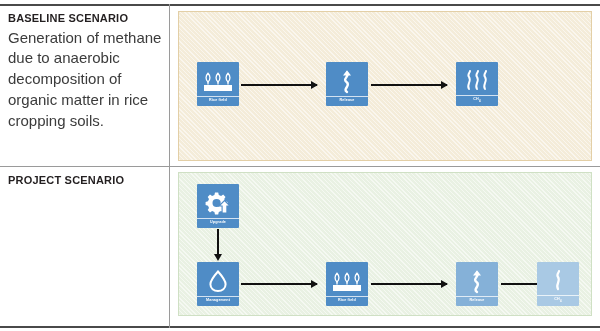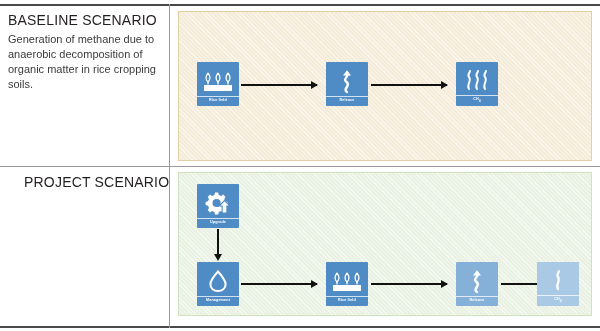--- a/index.html
+++ b/index.html
@@ -16,24 +16,24 @@
   .rule-vert{position:absolute;left:169px;top:4px;width:1px;height:324px;background:#9a9a9a;}
 
   
   .row{position:absolute;left:0;width:600px;}
   .row-baseline{top:6px;height:160px;}
   .row-project{top:167px;height:159px;}
 
   
   .textcol{position:absolute;left:8px;top:0;width:155px;}
   .row-baseline .textcol{top:6px;}
-  .row-project .textcol{top:7px;margin-left:16px;}
-  .sc-title{font-size:14px;font-weight:normal;color:#231f20;letter-spacing:0.2px;
+  .row-project .textcol{top:7px;}
+  .sc-title{font-size:11px;font-weight:bold;color:#231f20;letter-spacing:0.2px;
             margin:0 0 2px 0;line-height:1.25;}
-  .sc-body{font-size:11px;color:#3b3b3b;line-height:1.38;margin:0;}
+  .sc-body{font-size:15px;color:#3b3b3b;line-height:1.38;margin:0;}
 
   
   .panel{position:absolute;overflow:hidden;}
   .panel-baseline{left:178px;top:5px;width:412px;height:148px;
     background:#f4ecd9;border:1px solid #e3cfa6;}
   .panel-project{left:178px;top:5px;width:412px;height:142px;
     background:#e9f1e3;border:1px solid #cfe0c4;}
   .hatch{position:absolute;inset:0;
     background-image:repeating-linear-gradient(45deg,
       rgba(255,255,255,0.55) 0px, rgba(255,255,255,0.55) 1px,

